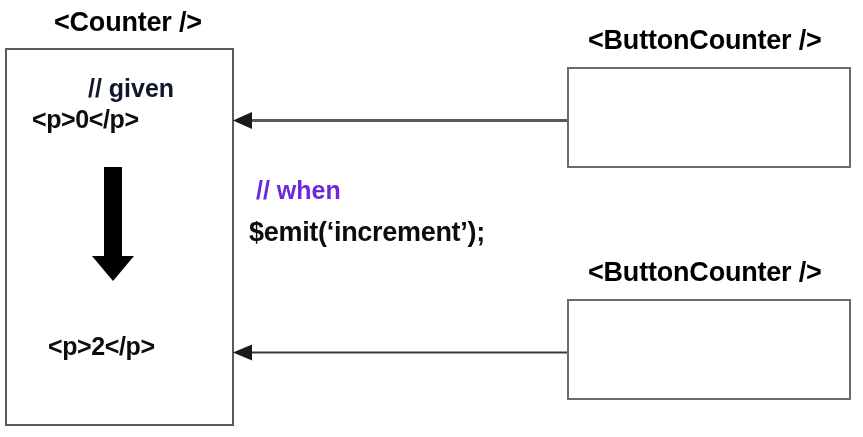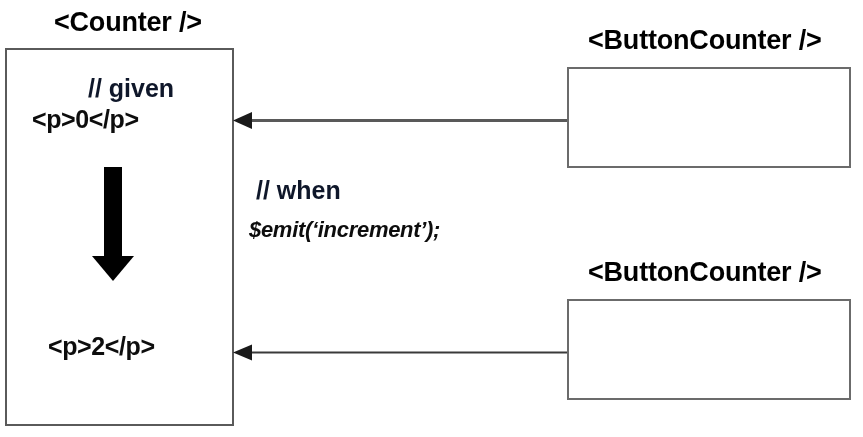--- a/index.html
+++ b/index.html
@@ -81,33 +81,32 @@
   #then-comment  { left: 44px; top: 301px; }
   #then-code     { left: 48px; top: 332px; }
 
   
   #when-comment {
     left: 256px;
     top: 176px;
     font-family: "Liberation Sans", sans-serif;
     font-size: 25px;
     font-weight: 600;
-    color: #0f172a;
+    color: #6d28d9;
     white-space: nowrap;
   }
   #emit-code {
     left: 249px;
     top: 217px;
     font-family: "Liberation Sans", sans-serif;
-    font-size: 22px;
+    font-size: 27px;
     font-weight: 600;
     color: #0d0d0d;
     white-space: nowrap;
     letter-spacing: -0.3px;
-    font-style: italic;
   }
 
   
   #connectors {
     left: 0;
     top: 0;
     width: 863px;
     height: 437px;
     pointer-events: none;
   }

